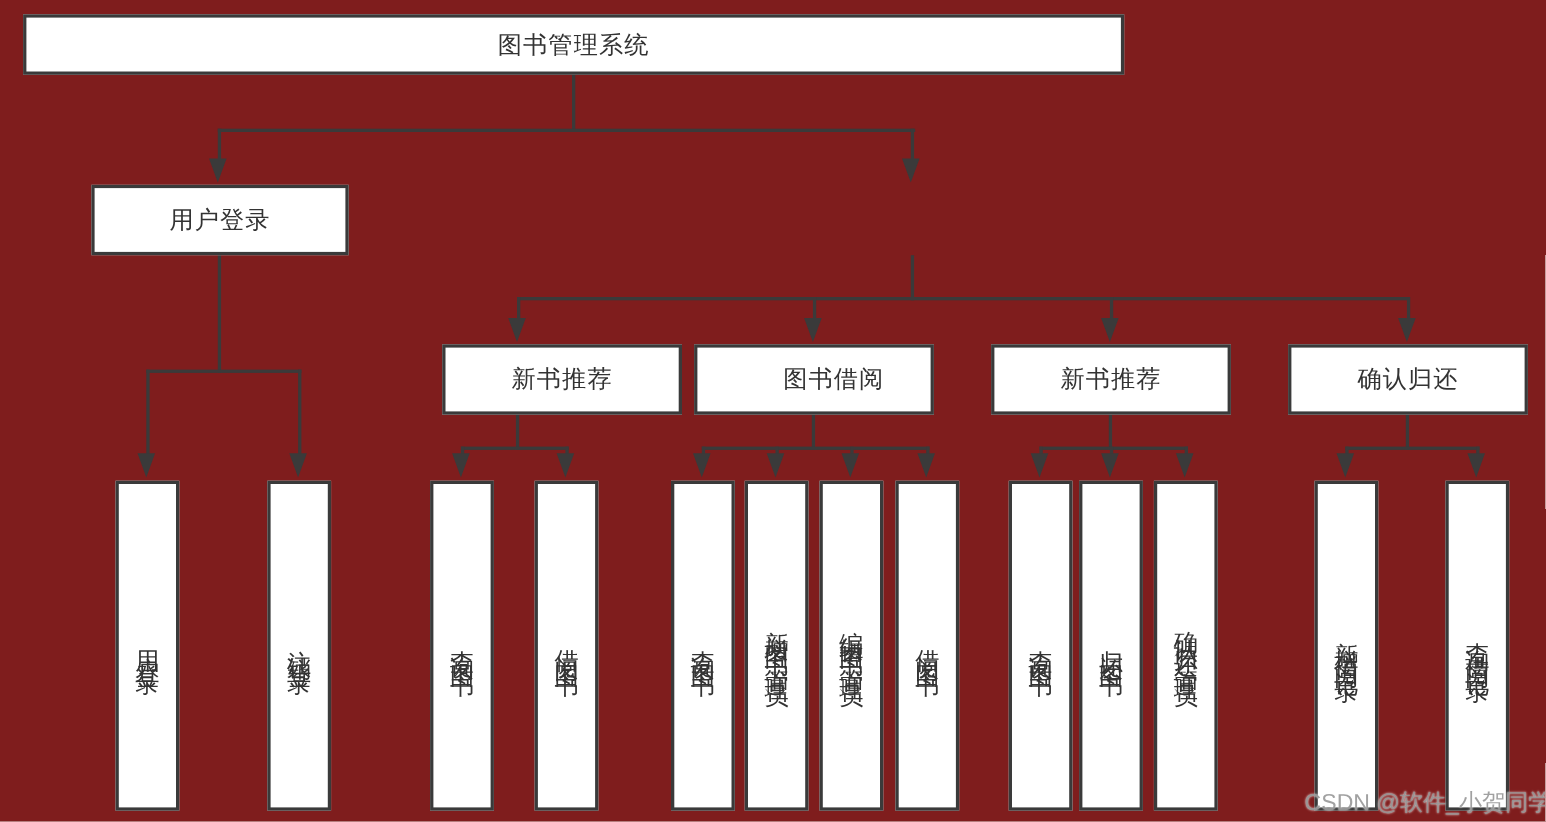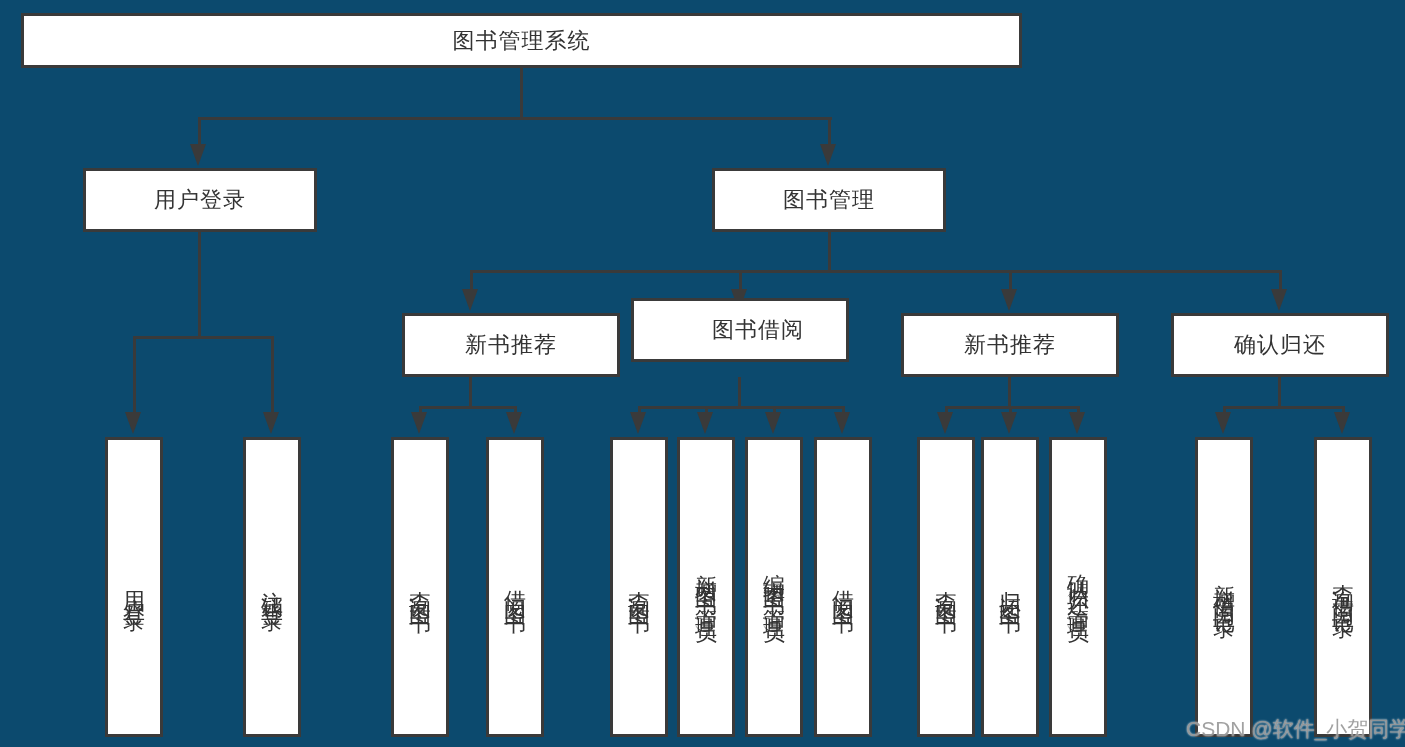--- a/index.html
+++ b/index.html
@@ -5,21 +5,21 @@
   html, body {
     margin: 0;
     padding: 0;
     background: #ffffff;
     font-family: "Liberation Sans", sans-serif;
   }
   .canvas {
     position: relative;
     width: 1405px;
     height: 747px;
-    background: #0c4a6e;
+    background: #7f1d1d;
     overflow: hidden;
   }
   .node {
     position: absolute;
     box-sizing: border-box;
     background: #ffffff;
     border: 3px solid #3a3a3a;
     display: flex;
     align-items: center;
     justify-content: center;
@@ -70,23 +70,20 @@
   <div class="line" style="left:520px; top:68px; width:3px; height:52px;"></div>
   <div class="line" style="left:198px; top:117px; width:634px; height:3px;"></div>
   <div class="line" style="left:198px; top:117px; width:3px; height:29px;"></div>
   <div class="arrowhead" style="left:190px; top:144px;"></div>
   <div class="line" style="left:828px; top:117px; width:3px; height:29px;"></div>
   <div class="arrowhead" style="left:820px; top:144px;"></div>
 
   <div class="node" style="left:83px; top:168px; width:234px; height:64px;">
     <span class="lbl">用户登录</span>
   </div>
-  <div class="node" style="left:712px; top:168px; width:234px; height:64px;">
-    <span class="lbl">图书管理</span>
-  </div>
 
   <div class="line" style="left:198px; top:232px; width:3px; height:107px;"></div>
   <div class="line" style="left:133px; top:336px; width:141px; height:3px;"></div>
   <div class="line" style="left:133px; top:336px; width:3px; height:78px;"></div>
   <div class="arrowhead" style="left:125px; top:412px;"></div>
   <div class="line" style="left:271px; top:336px; width:3px; height:78px;"></div>
   <div class="arrowhead" style="left:263px; top:412px;"></div>
 
   <div class="line" style="left:828px; top:232px; width:3px; height:41px;"></div>
   <div class="line" style="left:470px; top:270px; width:811px; height:3px;"></div>
@@ -95,21 +92,21 @@
   <div class="line" style="left:739px; top:270px; width:3px; height:21px;"></div>
   <div class="arrowhead" style="left:731px; top:289px;"></div>
   <div class="line" style="left:1009px; top:270px; width:3px; height:21px;"></div>
   <div class="arrowhead" style="left:1001px; top:289px;"></div>
   <div class="line" style="left:1279px; top:270px; width:3px; height:21px;"></div>
   <div class="arrowhead" style="left:1271px; top:289px;"></div>
 
   <div class="node" style="left:362px; top:313px; width:218px; height:64px;margin-left:40px;">
     <span class="lbl">新书推荐</span>
   </div>
-  <div class="node" style="left:631px; top:298px; width:218px; height:64px;padding-left:36px;">
+  <div class="node" style="left:631px; top:313px; width:218px; height:64px;padding-left:36px;">
     <span class="lbl">图书借阅</span>
   </div>
   <div class="node" style="left:901px; top:313px; width:218px; height:64px;">
     <span class="lbl">新书推荐</span>
   </div>
   <div class="node" style="left:1171px; top:313px; width:218px; height:64px;">
     <span class="lbl">确认归还</span>
   </div>
 
   <div class="line" style="left:469px; top:377px; width:3px; height:32px;"></div>

